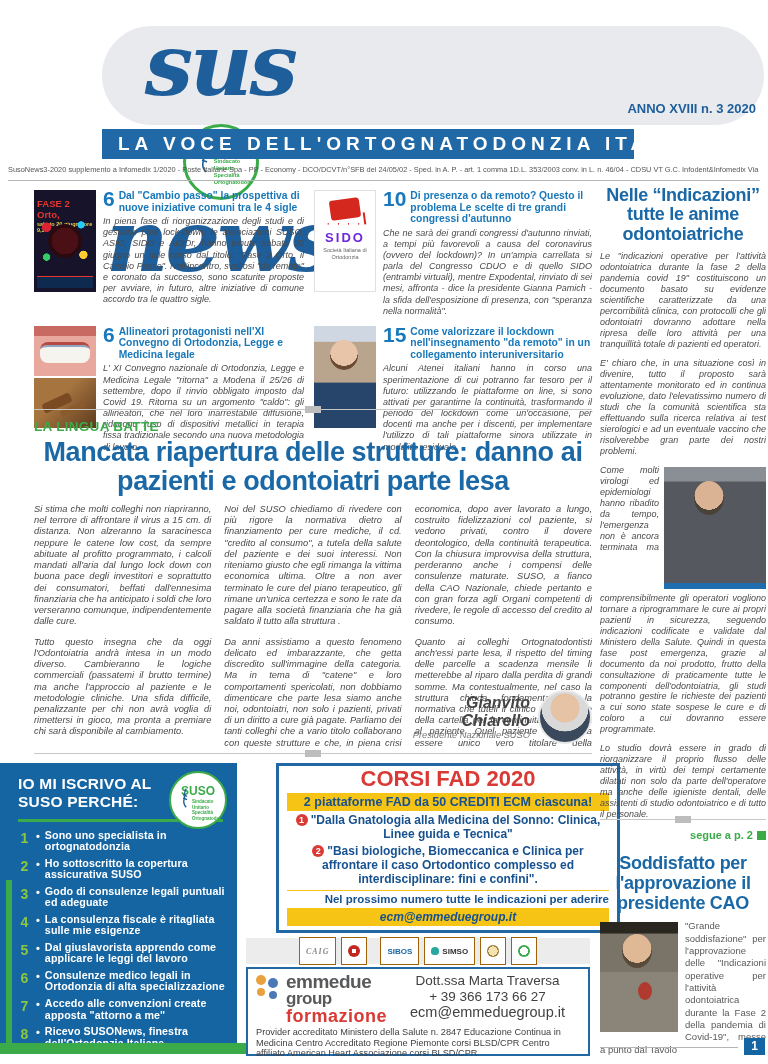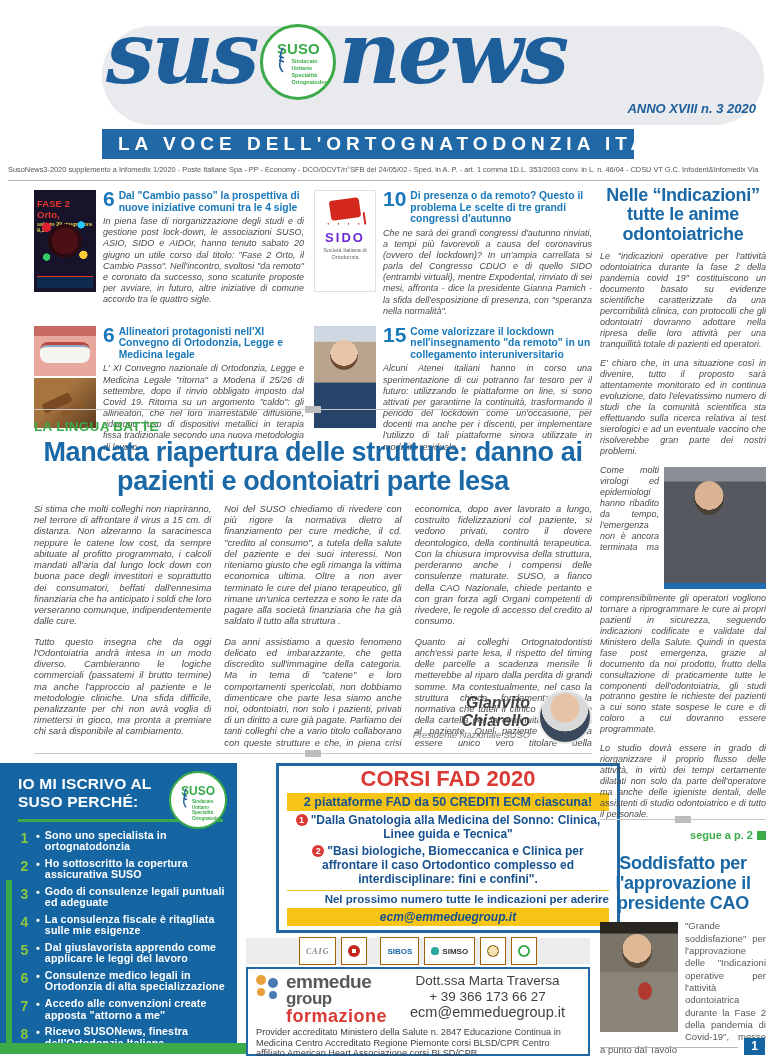--- a/index.html
+++ b/index.html
@@ -2,32 +2,32 @@
 <html lang="it"><head>
 <meta charset="utf-8">
 <style>
   * { margin:0; padding:0; box-sizing:border-box; }
   html,body { background:#d8d8d8; }
   body { font-family:"Liberation Sans", sans-serif; }
   .page { position:relative; width:768px; height:1064px; background:#fff; overflow:hidden; margin:0 auto; }
 
   
   .pill { position:absolute; left:102px; top:26px; width:662px; height:99px; background:#e8eaee; border-radius:52px; }
-  .logo { position:absolute; left:106px; top:10px; display:flex; align-items:center; color:#1d5e9b;
-          font-family:"DejaVu Serif", serif; font-weight:bold; font-style:italic; font-size:86px; line-height:1; letter-spacing:-3px; }
+  .logo { position:absolute; left:106px; top:24px; display:flex; align-items:center; color:#1d5e9b;
+          font-family:"DejaVu Serif", serif; font-weight:bold; font-style:italic; font-size:86px; line-height:1; letter-spacing:-3px;flex-direction:column; }
   .logo .lg-txt { position:relative; top:-2px; }
   .suso-badge { border-radius:50%; background:#fff; border:3px solid #3bab4a; position:relative; text-align:center;
                 font-family:"Liberation Sans", sans-serif; font-style:normal; letter-spacing:0; overflow:hidden; }
   .badge-lg { width:76px; height:76px; margin:14px 2px 0 4px; flex:0 0 76px; }
   .badge-name { color:#3bab4a; font-weight:bold; }
   .badge-lg .badge-name { font-size:15px; margin-top:14px; }
   .badge-sub { color:#3bab4a; font-weight:bold; line-height:1.25; }
   .badge-lg .badge-sub { font-size:5.5px; width:42px; margin:2px auto 0 auto; text-align:left; padding-left:14px; }
   .badge-bird { position:absolute; left:12px; top:20px; }
-  .issue { position:absolute; right:12px; top:101px; color:#1d5e9b; font-weight:bold; font-size:13px;font-style:italic; }
+  .issue { position:absolute; right:12px; top:101px; color:#1d5e9b; font-weight:bold; font-size:13px; }
   .tagline { position:absolute; left:102px; top:129px; width:532px; height:30px; background:#2069a6; color:#fff;
              font-size:19px; letter-spacing:5px; line-height:30px; padding-left:16px; white-space:nowrap; overflow:hidden;font-weight:bold; }
   .imprint { position:absolute; left:8px; top:165px; width:752px; font-size:7.4px; color:#555;
              white-space:nowrap; overflow:hidden; text-align:center; }
   .toprule { position:absolute; left:8px; top:180px; width:752px; border-top:1px solid #b5b5b5; }
 
   
   .teasers { position:absolute; left:34px; top:190px; width:558px; display:grid;
              grid-template-columns:270px 278px; column-gap:10px; row-gap:9px; }
   .teaser { display:flex; gap:7px; }

